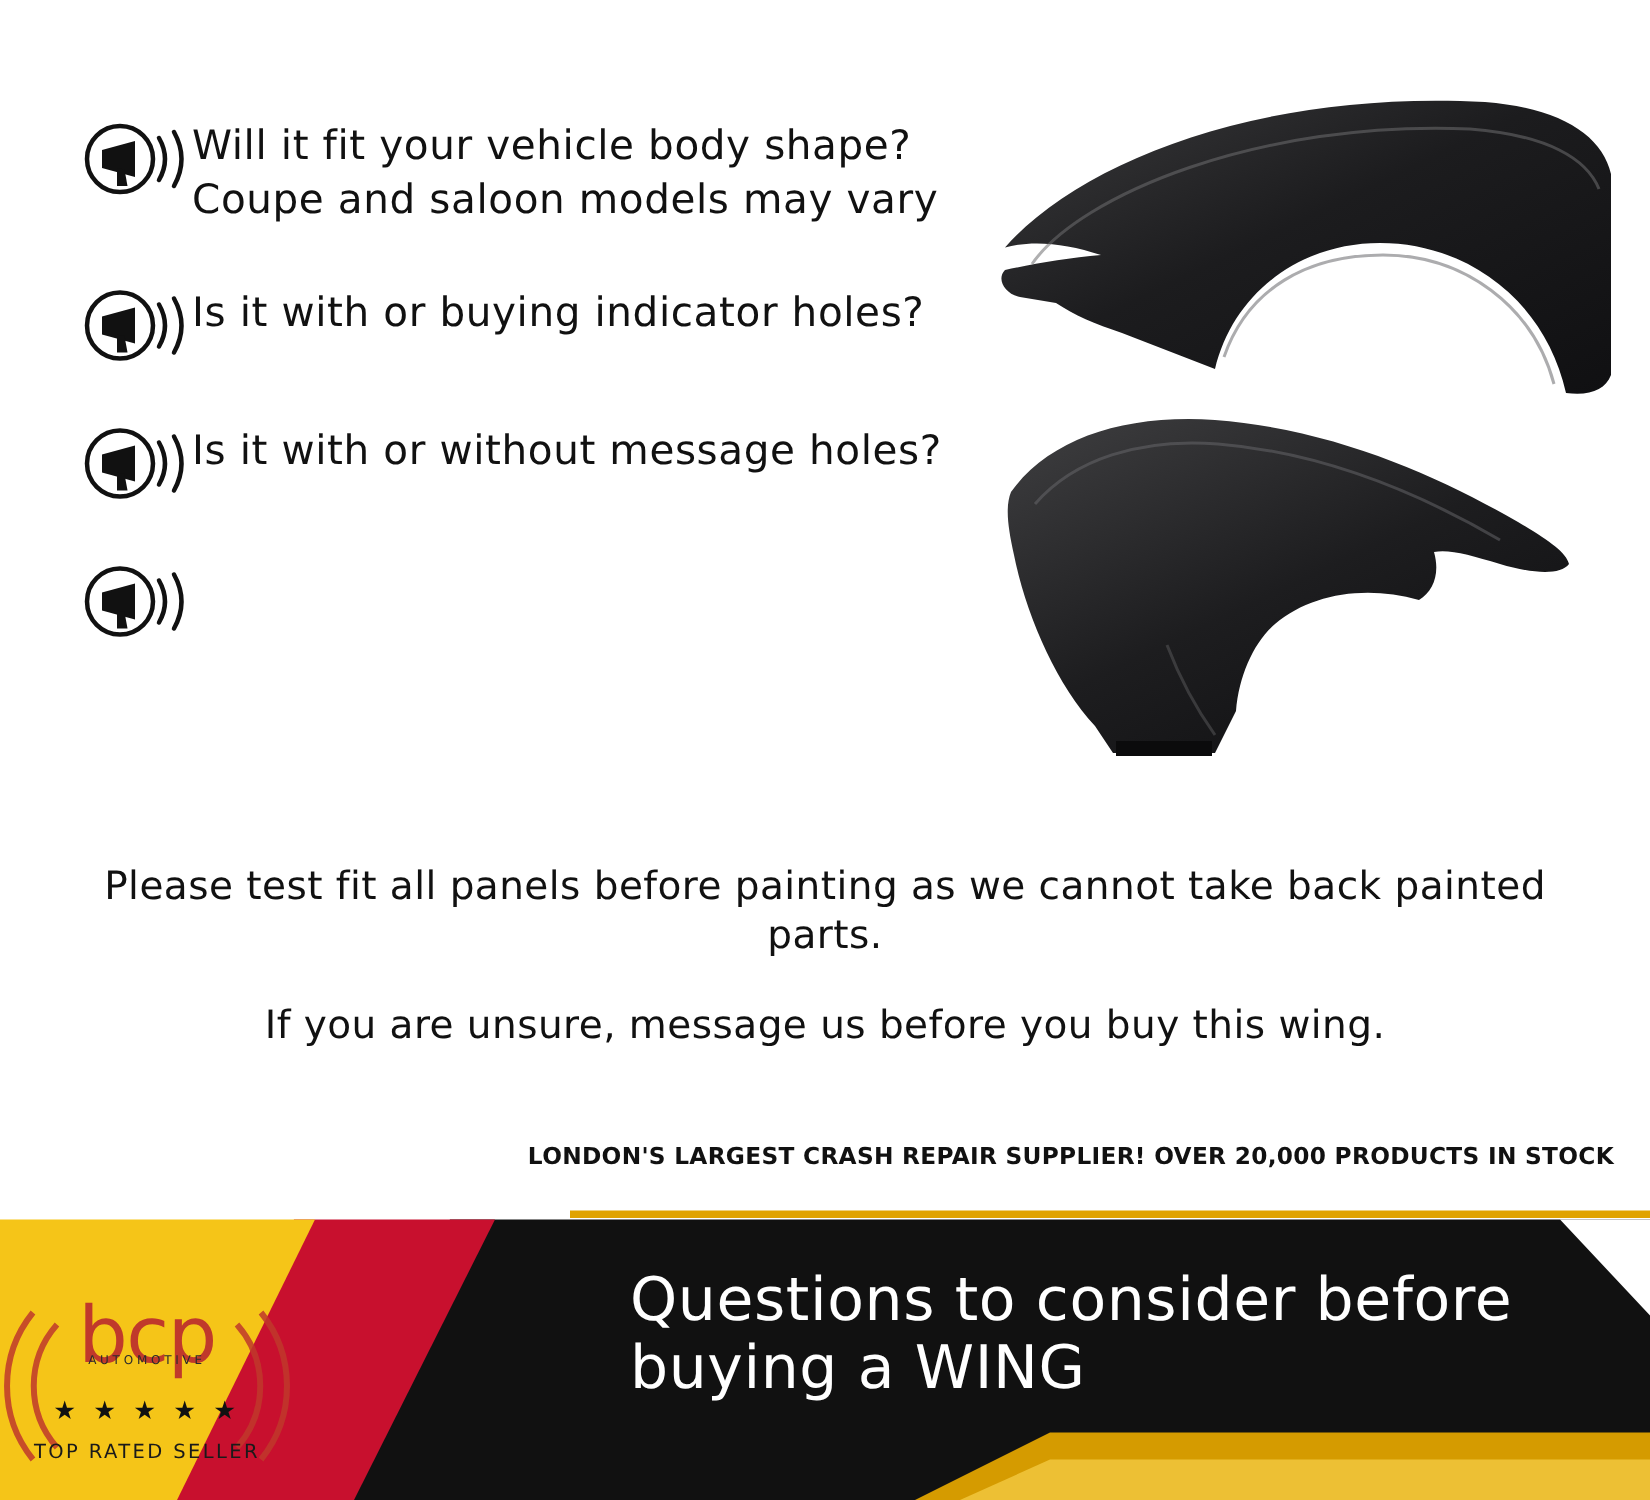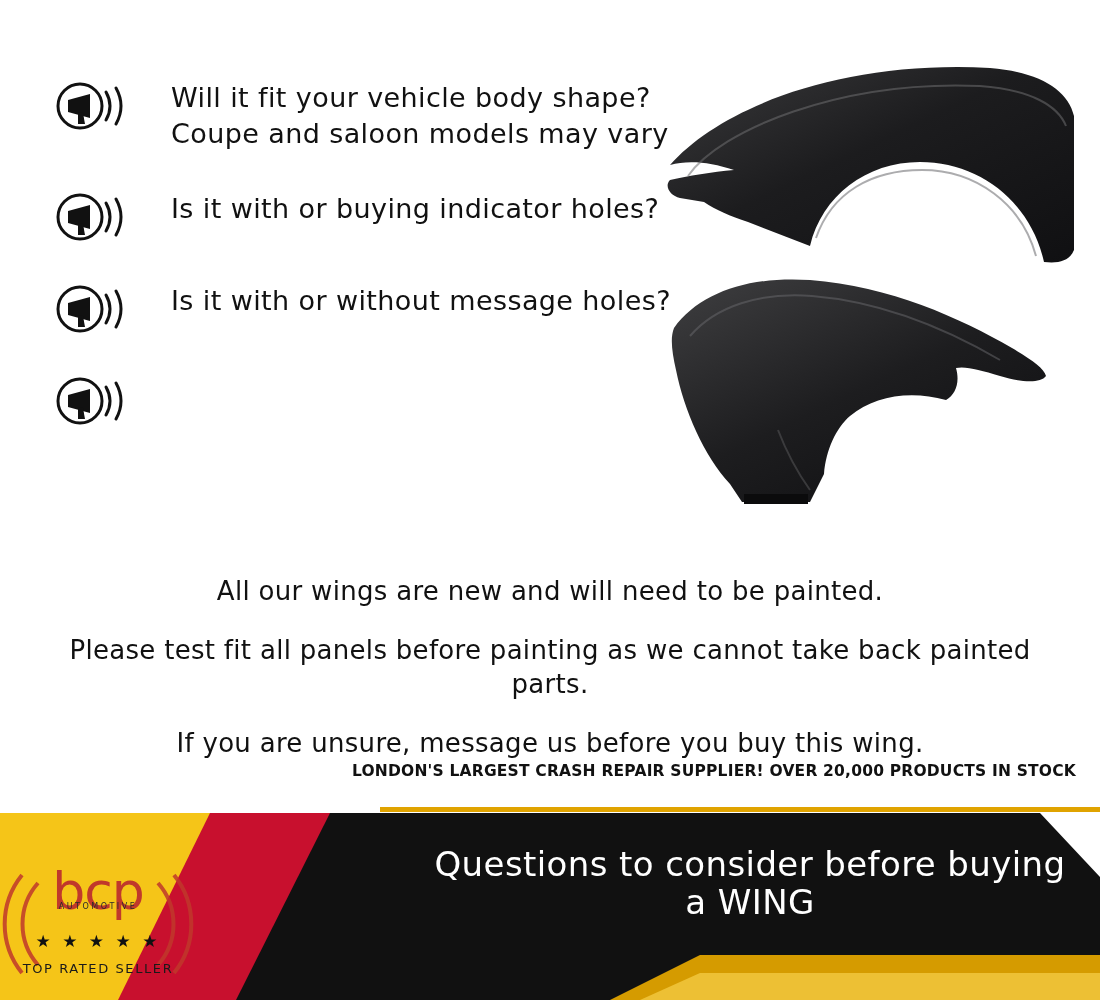--- a/index.html
+++ b/index.html
@@ -36,21 +36,20 @@
     height: 52px;
     position: relative;
     margin-top: 2px;
   }
   .q-text {
     font-size: 27px;
     line-height: 1.32;
     color: #111111;
     letter-spacing: 0.4px;
     padding-top: 2px;
-    margin-left: 43px;
   }
 
   
   .paragraphs {
     position: absolute;
     left: 0;
     top: 575px;
     width: 1100px;
     text-align: center;
   }
@@ -84,23 +83,22 @@
     width: 1100px;
     height: 215px;
   }
   .band svg { display: block; }
 
   .band-title {
     position: absolute;
     left: 420px;
     top: 60px;
     width: 660px;
-    text-align: center;
     color: #ffffff;
-    font-size: 34px;
+    font-size: 40px;
     line-height: 1.12;
     letter-spacing: 0.4px;
   }
 
   
   .logo-box {
     position: absolute;
     left: 0;
     bottom: 0;
     width: 196px;
@@ -256,21 +254,20 @@
                C300 112 296 124 286 130 C250 120 214 126 190 146
                C176 158 166 180 164 204 L150 232 L82 232 L70 214
                C44 186 24 140 16 100 C12 82 10 68 14 58 Z" fill="url(#gBot)"></path>
       <path d="M30 66 C56 36 100 22 152 26 C226 32 292 62 340 90" fill="none" stroke="#6a6a6d" stroke-width="2" opacity="0.5"></path>
       <path d="M118 160 C128 186 140 206 150 220" fill="none" stroke="#555558" stroke-width="2" opacity="0.55"></path>
       <rect x="84" y="224" width="64" height="10" fill="#0b0b0c"></rect>
     </svg>
   </div>
 
   <div class="paragraphs">
-    <p class="para">All our wings are new and will need to be painted.</p>
     <p class="para">Please test fit all panels before painting as we cannot take back painted parts.</p>
     <p class="para">If you are unsure, message us before you buy this wing.</p>
   </div>
 
   <div class="tagline">LONDON'S LARGEST CRASH REPAIR SUPPLIER! OVER 20,000 PRODUCTS IN STOCK</div>
 
   <div class="band">
     <svg width="1100" height="215" viewBox="0 0 1100 215">
 
       <rect x="0" y="0" width="1100" height="215" fill="#ffffff"></rect>

